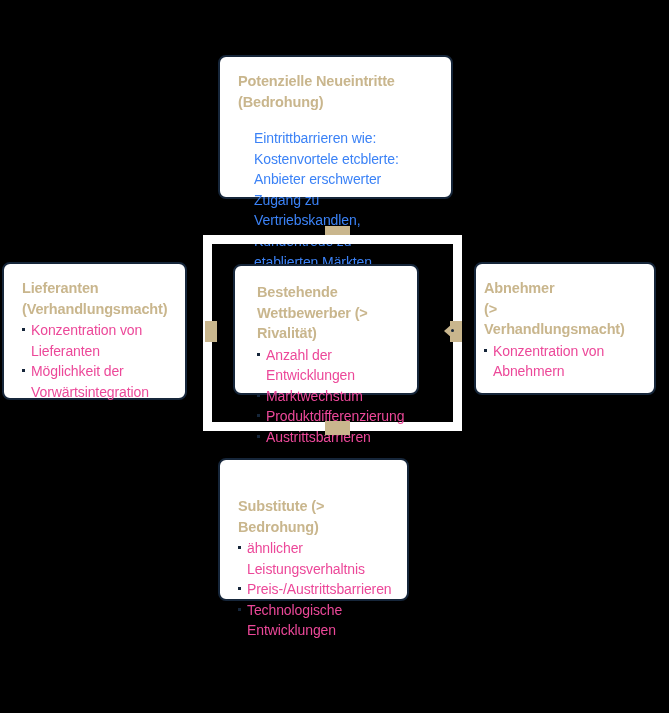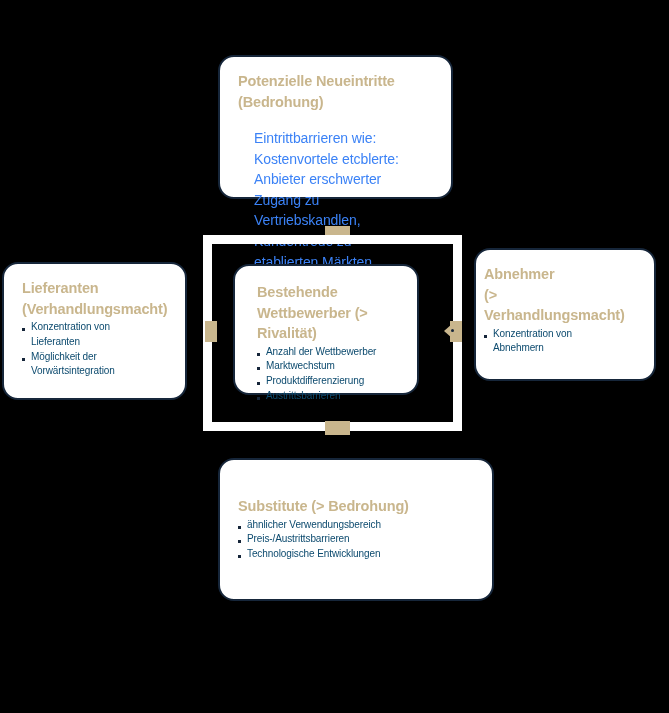--- a/index.html
+++ b/index.html
@@ -36,21 +36,21 @@
     border: 9px solid #ffffff;
     box-sizing: border-box;
     background: transparent;
   }
 
   
   .card {
     position: absolute;
     background: #ffffff;
     border: 2px solid #16263a;
-    border-radius: 16px;
+    border-radius: 8px;
     box-sizing: border-box;
     padding: 14px 16px 14px 18px;
   }
 
   .card-top {
     left: 218px;
     top: 55px;
     width: 235px;
     height: 144px;
   }
@@ -62,29 +62,29 @@
   }
   .card-center {
     left: 233px;
     top: 264px;
     width: 186px;
     height: 131px;
     padding: 16px 14px 14px 22px;
   }
   .card-right {
     left: 474px;
-    top: 248px;
+    top: 262px;
     width: 182px;
     height: 133px;
     padding-left: 8px;
   }
   .card-bottom {
     left: 218px;
     top: 458px;
-    width: 276px;
+    width: 191px;
     height: 143px;
     padding: 36px 4px 14px 18px;
   }
 
   .card-title {
     color: #c9b68d;
     font-size: 14.5px;
     font-weight: bold;
     line-height: 1.42;
     letter-spacing: -0.15px;
@@ -100,22 +100,22 @@
     margin: 16px;
     white-space: pre-line;
   }
 
   ul.bullets {
     list-style: none;
     margin: 1px 0 0 0;
     padding: 0;
   }
   ul.bullets li {
-    color: #0c4a6e;
-    font-size: 10px;
+    color: #ec4899;
+    font-size: 14px;
     line-height: 1.47;
     letter-spacing: -0.1px;
     position: relative;
     padding-left: 9px;
     white-space: pre-line;
   }
   ul.bullets li::before {
     content: "";
     position: absolute;
     left: 0;
@@ -209,21 +209,21 @@
 Vorwärtsintegration</li>
     </ul>
   </div>
 
   <div class="conn conn-left"></div>
 
   <div class="card card-center">
     <div class="card-title">Bestehende
 Wettbewerber (&gt; Rivalität)</div>
     <ul class="bullets">
-      <li>Anzahl der Wettbewerber</li>
+      <li>Anzahl der Entwicklungen</li>
       <li>Marktwechstum</li>
       <li>Produktdifferenzierung</li>
       <li>Austrittsbarrieren</li>
     </ul>
   </div>
 
   <div class="arrow-left-head"></div>
   <div class="conn-right-box"></div>
   <div class="arrow-notch"></div>
 
@@ -234,19 +234,19 @@
       <li>Konzentration von
 Abnehmern</li>
     </ul>
   </div>
 
   <div class="conn conn-bottom"></div>
 
   <div class="card card-bottom">
     <div class="card-title">Substitute (&gt; Bedrohung)</div>
     <ul class="bullets">
-      <li>ähnlicher Verwendungsbereich</li>
+      <li>ähnlicher Leistungsverhaltnis</li>
       <li>Preis-/Austrittsbarrieren</li>
       <li>Technologische Entwicklungen</li>
     </ul>
   </div>
 
 </div>
 
 </body></html>

